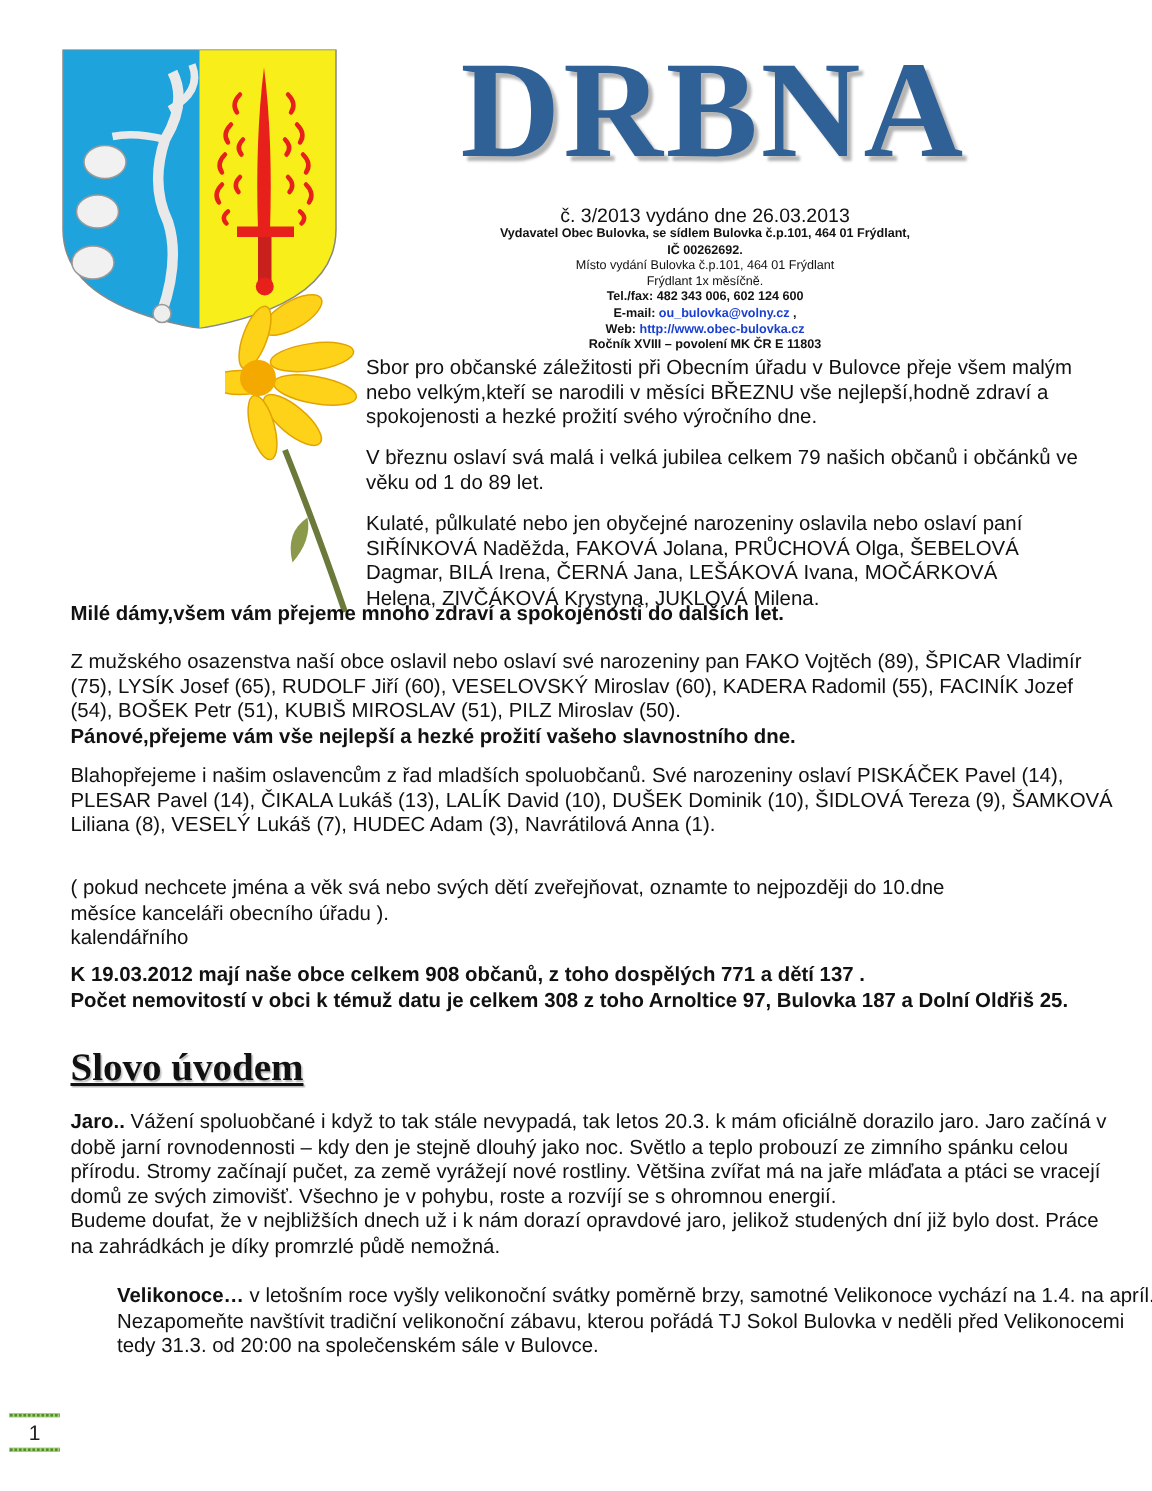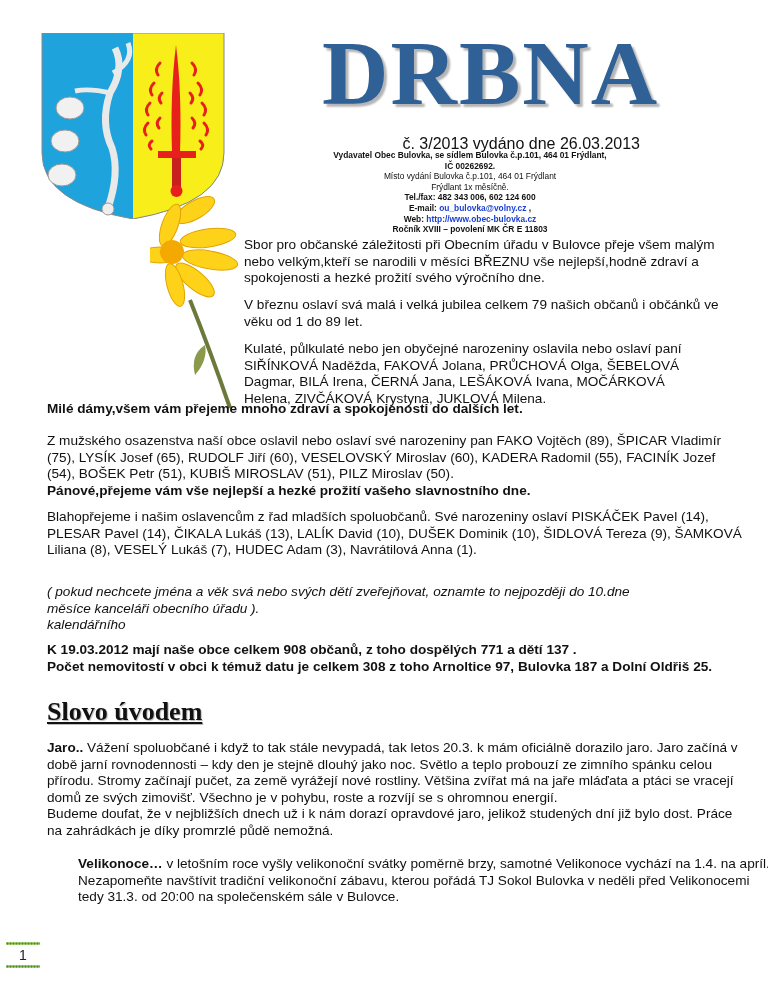--- a/index.html
+++ b/index.html
@@ -3,29 +3,29 @@
 <meta charset="utf-8">
 <style>
   html, body { margin: 0; padding: 0; background: #ffffff; }
   body { width: 768px; height: 994px; position: relative; overflow: hidden;
          font-family: "Liberation Sans", sans-serif; color: #111; }
   .abs { position: absolute; }
   #coat { left: 40px; top: 33px; width: 186px; height: 186px; }
   #masthead { left: 300px; top: 28px; width: 320px; text-align: center; }
   #title { font-family: "Liberation Serif", serif; font-weight: bold; font-size: 92px;
            color: #2f6096; letter-spacing: 2px; line-height: 90px;
-           text-shadow: 3px 3px 2px #b5b5b5; margin-left: 22px; }
+           text-shadow: 3px 3px 2px #b5b5b5; margin-left: 7px; }
   #imprint { left: 300px; top: 137px; width: 340px; text-align: center; font-size: 8.4px; line-height: 10.6px; }
-  #imprint .issue { font-size: 16px; line-height: 13px; text-align: right; }
+  #imprint .issue { font-size: 13px; line-height: 13px; }
   #imprint .b { font-weight: bold; }
   #imprint .link { color: #1a3fd0; font-weight: bold; }
   #flower { left: 150px; top: 180px; width: 105px; height: 235px; }
   .p { font-size: 13.6px; line-height: 16.5px; }
   .bold { font-weight: bold; }
-  .ital { font-style: italic; }
+  .ital { }
   #p1 { left: 244px; top: 237px; width: 500px; }
   #p2 { left: 244px; top: 297px; width: 500px; }
   #p3 { left: 244px; top: 341px; width: 470px; }
   #p3b { left: 47px; top: 401px; width: 700px; }
   #p4 { left: 47px; top: 433px; width: 700px; }
   #p5 { left: 47px; top: 509px; width: 700px; }
   #p6 { left: 47px; top: 584px; width: 700px; }
   #p7 { left: 47px; top: 642px; width: 700px; }
   #heading { left: 47px; top: 697px; font-family: "Liberation Serif", serif; font-weight: bold;
              font-size: 26px; text-decoration: underline; text-shadow: 1px 1px 1px #bbb; }

